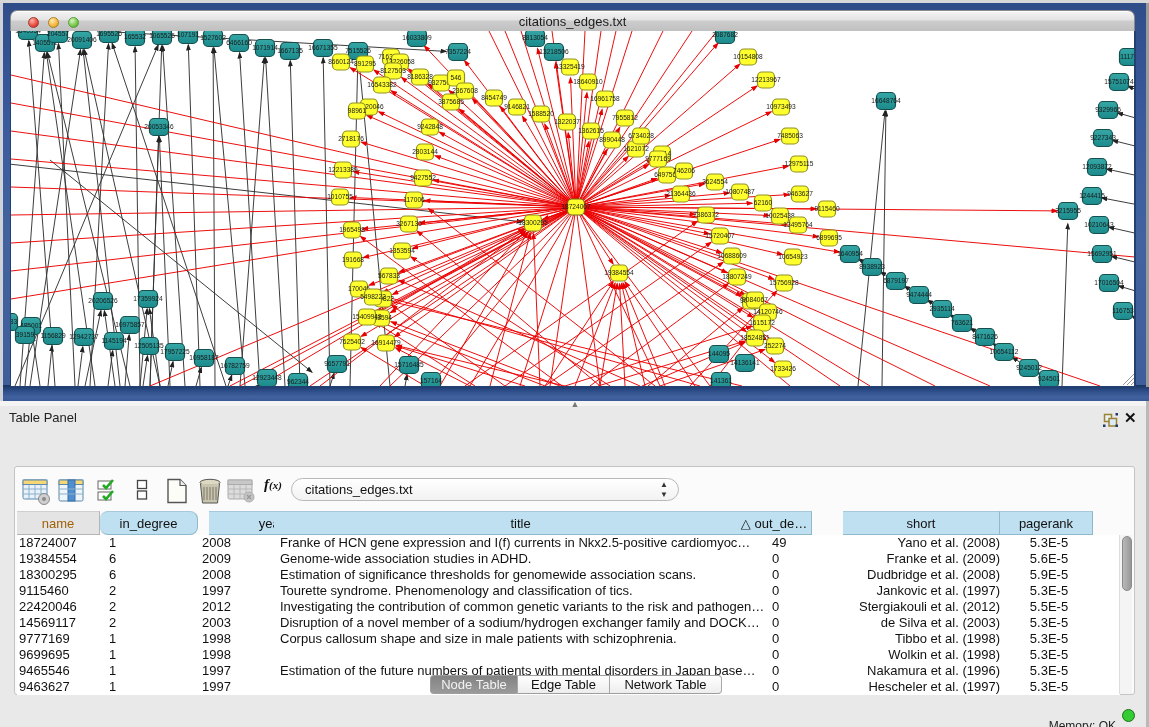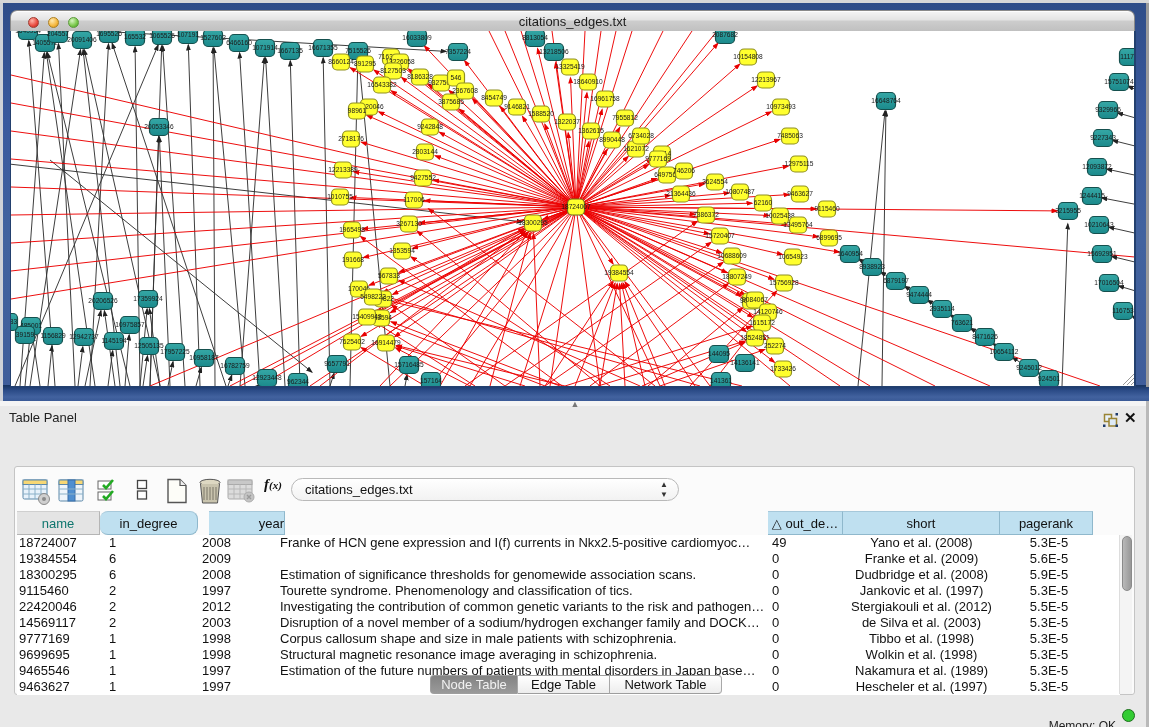--- a/index.html
+++ b/index.html
@@ -43,34 +43,34 @@
 #combo { position:absolute; left:276px; top:11px; width:388px; height:23px;
   background:linear-gradient(180deg,#ffffff,#f2f2f2); border:1px solid #b9b9b9; border-radius:12px;
   font-size:13px; color:#111; line-height:21px; padding-left:13px; }
 #combo .arr { position:absolute; right:10px; top:1px; font-size:8px; color:#333; line-height:10px; }
 
 #thead { position:absolute; left:2px; top:44px; width:1103px; height:24px; font-size:13px; color:#111; }
 .th { position:absolute; top:0; height:24px; background:#bfe0f0;
   border-right:1px solid #8fb8cc; border-top:1px solid #a6c8da; border-bottom:1px solid #8fb8cc;
   text-align:center; line-height:24px; }
 .th0 { left:0px; width:83px; background:#e4e4e4; border-top:1px solid #cfcfcf;
-  border-right:1px solid #b5b5b5; border-bottom:1px solid #b5b5b5; color:#0f766e; }
+  border-right:1px solid #b5b5b5; border-bottom:1px solid #b5b5b5; color:#a16207; }
 .th1 { left:83px; width:98px;border-radius:8px; }
 .th2 { left:192px; width:76px;text-align:right; }
 .th3 { left:257px; width:494px; }
-.th4 { left:751px; width:75px; }
+.th4 { left:720px; width:75px; }
 .th5 { left:826px; width:157px; }
 .th6 { left:983px; width:93px; }
 #tbody { position:absolute; left:2px; top:68px; width:1103px; height:160px;
   background:#fff; font-size:13px; color:#111; }
 .tr { position:relative; height:16px; line-height:16px; white-space:nowrap; }
 .c { position:absolute; top:0; overflow:hidden; }
 .c0 { left:2px; width:84px; } .c1 { left:92px; width:85px; }
 .c2 { left:185px; width:70px; } .c3 { left:263px; width:486px; }
-.c4 { left:755px; width:70px; } .c5 { left:826px; width:157px; text-align:center; }
+.c4 { left:755px; width:70px; } .c5 { left:826px; width:157px; text-align:right; }
 .c6 { left:987px; width:90px;text-align:center; }
 #vsb { position:absolute; right:2px; top:68px; width:13px; height:159px; background:#f4f4f4;
   border-left:1px solid #ddd; }
 #vsb .thumb { position:absolute; left:1.5px; top:1px; width:10px; height:55px; border-radius:6px;
   background:linear-gradient(90deg,#b9b9b9,#989898); border:1px solid #8a8a8a; }
 
 #segs { position:absolute; left:430px; top:274px; height:19px; font-size:13px; }
 .seg { position:relative; float:left; height:19px; line-height:18px; text-align:center;
   background:linear-gradient(180deg,#ffffff,#ededed); border-top:1px solid #9e9e9e;
   border-bottom:1px solid #9e9e9e; border-right:1px solid #a8a8a8; color:#111; }
@@ -686,38 +686,40 @@
         <path d="M1 11 h24 M1 16 h24 M7 6.5 v14.5 M13 6.5 v14.5 M19 6.5 v14.5" stroke="#b8b8b8" fill="none"></path>
         <circle cx="22" cy="19" r="5" fill="#c4c4c4" stroke="#adadad"></circle>
         <path d="M20 17 l4 4 M24 17 l-4 4" stroke="#9a9a9a" stroke-width="1.4"></path>
       </svg>
       <div class="ic" style="left:249px; top:9px; font-size:15px; font-style:italic; font-weight:bold; color:#111; font-family:'Liberation Serif',serif;">f<span style="font-size:11px">(x)</span></div>
       <div id="combo">citations_edges.txt<div class="arr">▲<br>▼</div></div>
       <div id="thead">
         <div class="th th0">name</div>
           <div class="th th1">in_degree</div>
         <div class="th th2">year</div>
+          <div class="th th3">title</div>
         <div class="th th4">△ out_de…</div>
           <div class="th th5">short</div>
         <div class="th th6">pagerank</div>
       </div>
       <div id="tbody">
 <div class="tr">
             <div class="c c0">18724007</div>
             <div class="c c1">1</div>
             <div class="c c2">2008</div>
             <div class="c c3">Franke of HCN gene expression and I(f) currents in Nkx2.5-positive cardiomyoc…</div>
             <div class="c c4">49</div>
             <div class="c c5">Yano et al. (2008)</div>
             <div class="c c6">5.3E-5</div>
           </div>
 <div class="tr">
             <div class="c c0">19384554</div>
             <div class="c c1">6</div>
             <div class="c c2">2009</div>
+            <div class="c c3">Genome-wide association studies in ADHD.</div>
             <div class="c c4">0</div>
             <div class="c c5">Franke et al. (2009)</div>
             <div class="c c6">5.6E-5</div>
           </div>
 <div class="tr">
             <div class="c c0">18300295</div>
             <div class="c c1">6</div>
             <div class="c c2">2008</div>
             <div class="c c3">Estimation of significance thresholds for genomewide association scans.</div>
             <div class="c c4">0</div>
@@ -757,32 +759,31 @@
             <div class="c c2">1998</div>
             <div class="c c3">Corpus callosum shape and size in male patients with schizophrenia.</div>
             <div class="c c4">0</div>
             <div class="c c5">Tibbo et al. (1998)</div>
             <div class="c c6">5.3E-5</div>
           </div>
 <div class="tr">
             <div class="c c0">9699695</div>
             <div class="c c1">1</div>
             <div class="c c2">1998</div>
-            <div class="c c3">Structural magnetic resonance image averaging in schizophrenia.</div>
             <div class="c c4">0</div>
             <div class="c c5">Wolkin et al. (1998)</div>
             <div class="c c6">5.3E-5</div>
           </div>
 <div class="tr">
             <div class="c c0">9465546</div>
             <div class="c c1">1</div>
             <div class="c c2">1997</div>
             <div class="c c3">Estimation of the future numbers of patients with mental disorders in Japan base…</div>
             <div class="c c4">0</div>
-            <div class="c c5">Nakamura et al. (1989)</div>
+            <div class="c c5">Nakamura et al. (1996)</div>
             <div class="c c6">5.3E-5</div>
           </div>
 <div class="tr">
             <div class="c c0">9463627</div>
             <div class="c c1">1</div>
             <div class="c c2">1997</div>
             <div class="c c4">0</div>
             <div class="c c5">Hescheler et al. (1997)</div>
             <div class="c c6">5.3E-5</div>
           </div>

